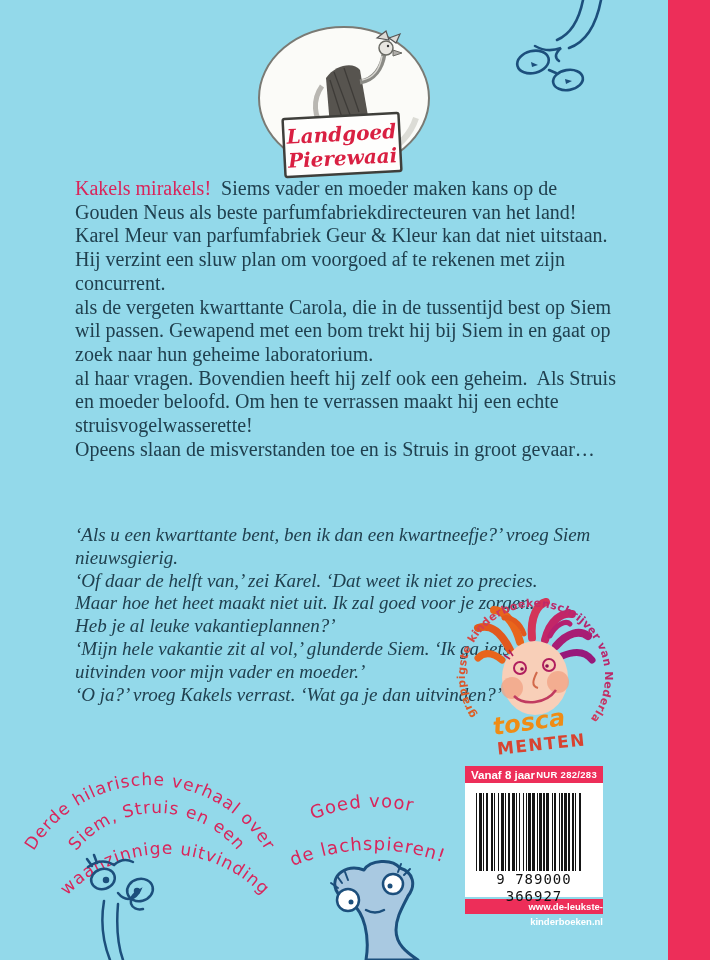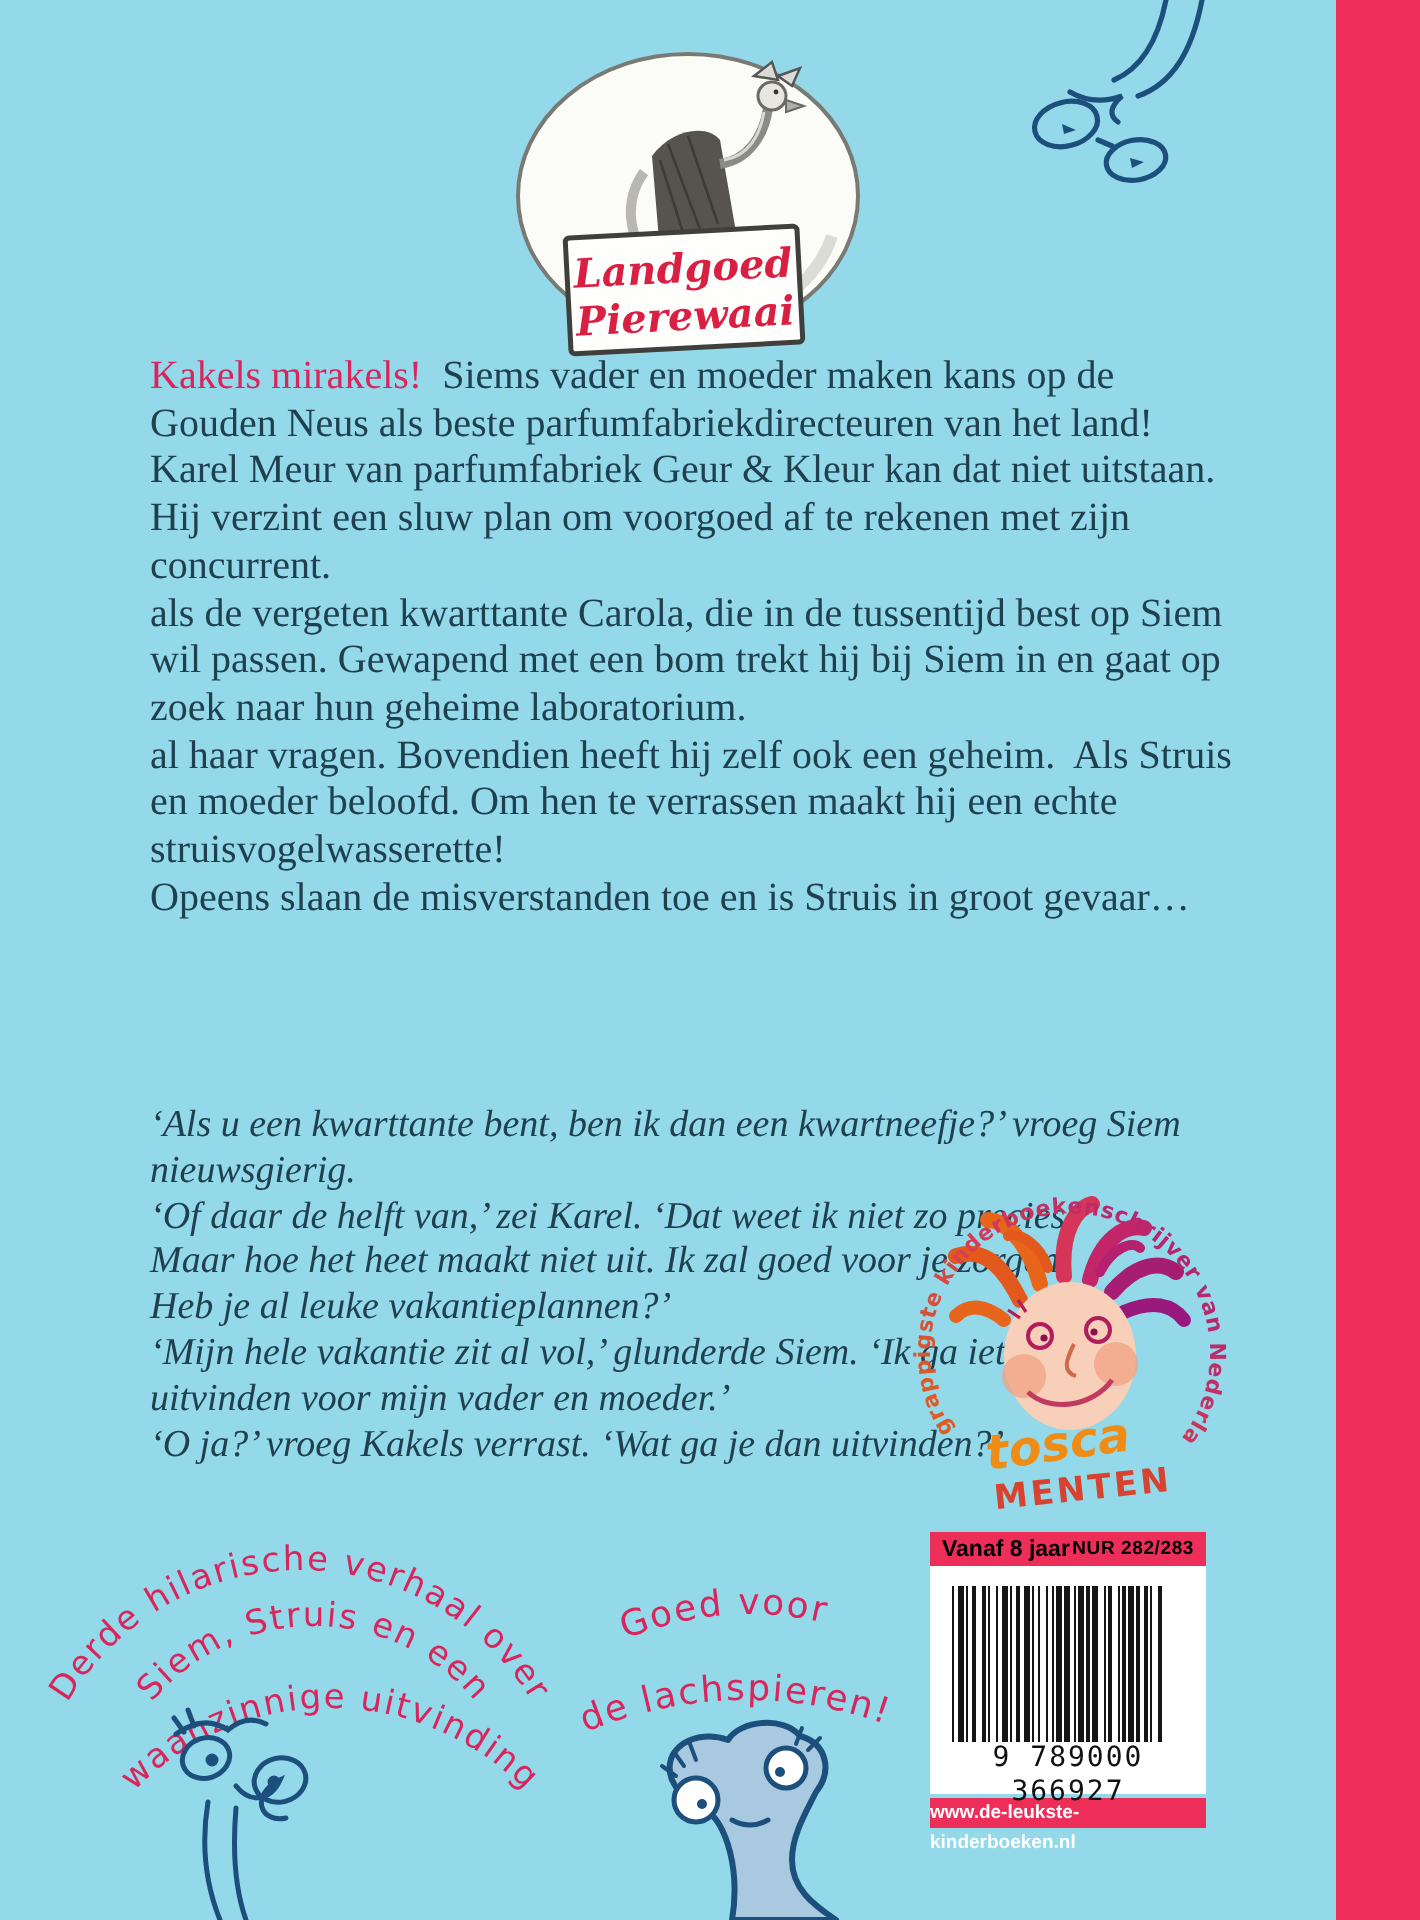--- a/index.html
+++ b/index.html
@@ -9,43 +9,43 @@
   .cover{
     position:relative; width:710px; height:960px; overflow:hidden;
     background:var(--bg);
     font-family:"Liberation Serif", serif;
   }
   .strip{position:absolute; top:0; right:0; width:42px; height:960px; background:var(--strip);}
   
   .blurb{position:absolute; left:75px; top:177px;}
   .blurb .line{white-space:pre; font-size:20px; line-height:23.7px; color:var(--ink);}
   .accent{color:var(--accent);}
-  .quotes{position:absolute; left:75px; top:552px;}
+  .quotes{position:absolute; left:75px; top:524px;}
   .quotes .line{white-space:pre; font-style:italic; font-size:19px; line-height:22.8px; color:var(--ink);}
   
   .logo-svg{position:absolute; left:256px; top:20px; width:180px; height:160px;}
   .stamp-svg{position:absolute; left:450px; top:578px; width:170px; height:180px;}
   .bottom-svg{position:absolute; left:0; top:760px; width:660px; height:200px;}
   .topright-svg{position:absolute; left:505px; top:0; width:130px; height:110px;}
   
   .bc{position:absolute; left:465px; top:766px; width:138px; font-family:"Liberation Sans", sans-serif;}
   .bc-header{display:flex; justify-content:space-between; align-items:center; height:17px;
-             background:var(--strip); color:#000000; padding:0 6px;}
+             background:var(--strip); color:#ffffff; padding:0 6px;}
   .bc-age{font-size:11.5px; font-weight:bold;}
   .bc-nur{font-size:9.5px; font-weight:bold; letter-spacing:.3px;}
   .bc-white{position:relative; height:114px; background:#fff;}
   .bc-bars{position:absolute; left:11px; top:10px; width:116px; height:90px; display:flex; overflow:hidden;}
   .bc-bars span{flex:none; height:100%;}
   .bc-bars .bar{background:#151515;}
   .bc-bars .gap{background:#fff;}
   .bc-digits{position:absolute; left:7px; right:7px; bottom:9px; height:17px; background:#fff;
              font-family:"DejaVu Sans Mono", monospace; font-size:14px; line-height:17px;
              color:#111; text-align:center; letter-spacing:1px;}
   .bc-footer{margin-top:2px; height:15px; background:var(--strip); color:#fff;
-             font-size:9.5px; font-weight:bold; text-align:left; line-height:15px;}
+             font-size:9.5px; font-weight:bold; text-align:right; line-height:15px;}
   .hand{font-family:"DejaVu Sans", sans-serif; fill:var(--accent); letter-spacing:1px;}
 </style>
 </head>
 <body>
 
 <div class="cover">
 
   <div class="strip"></div>
 
   <svg class="logo-svg" viewBox="0 0 180 160">

